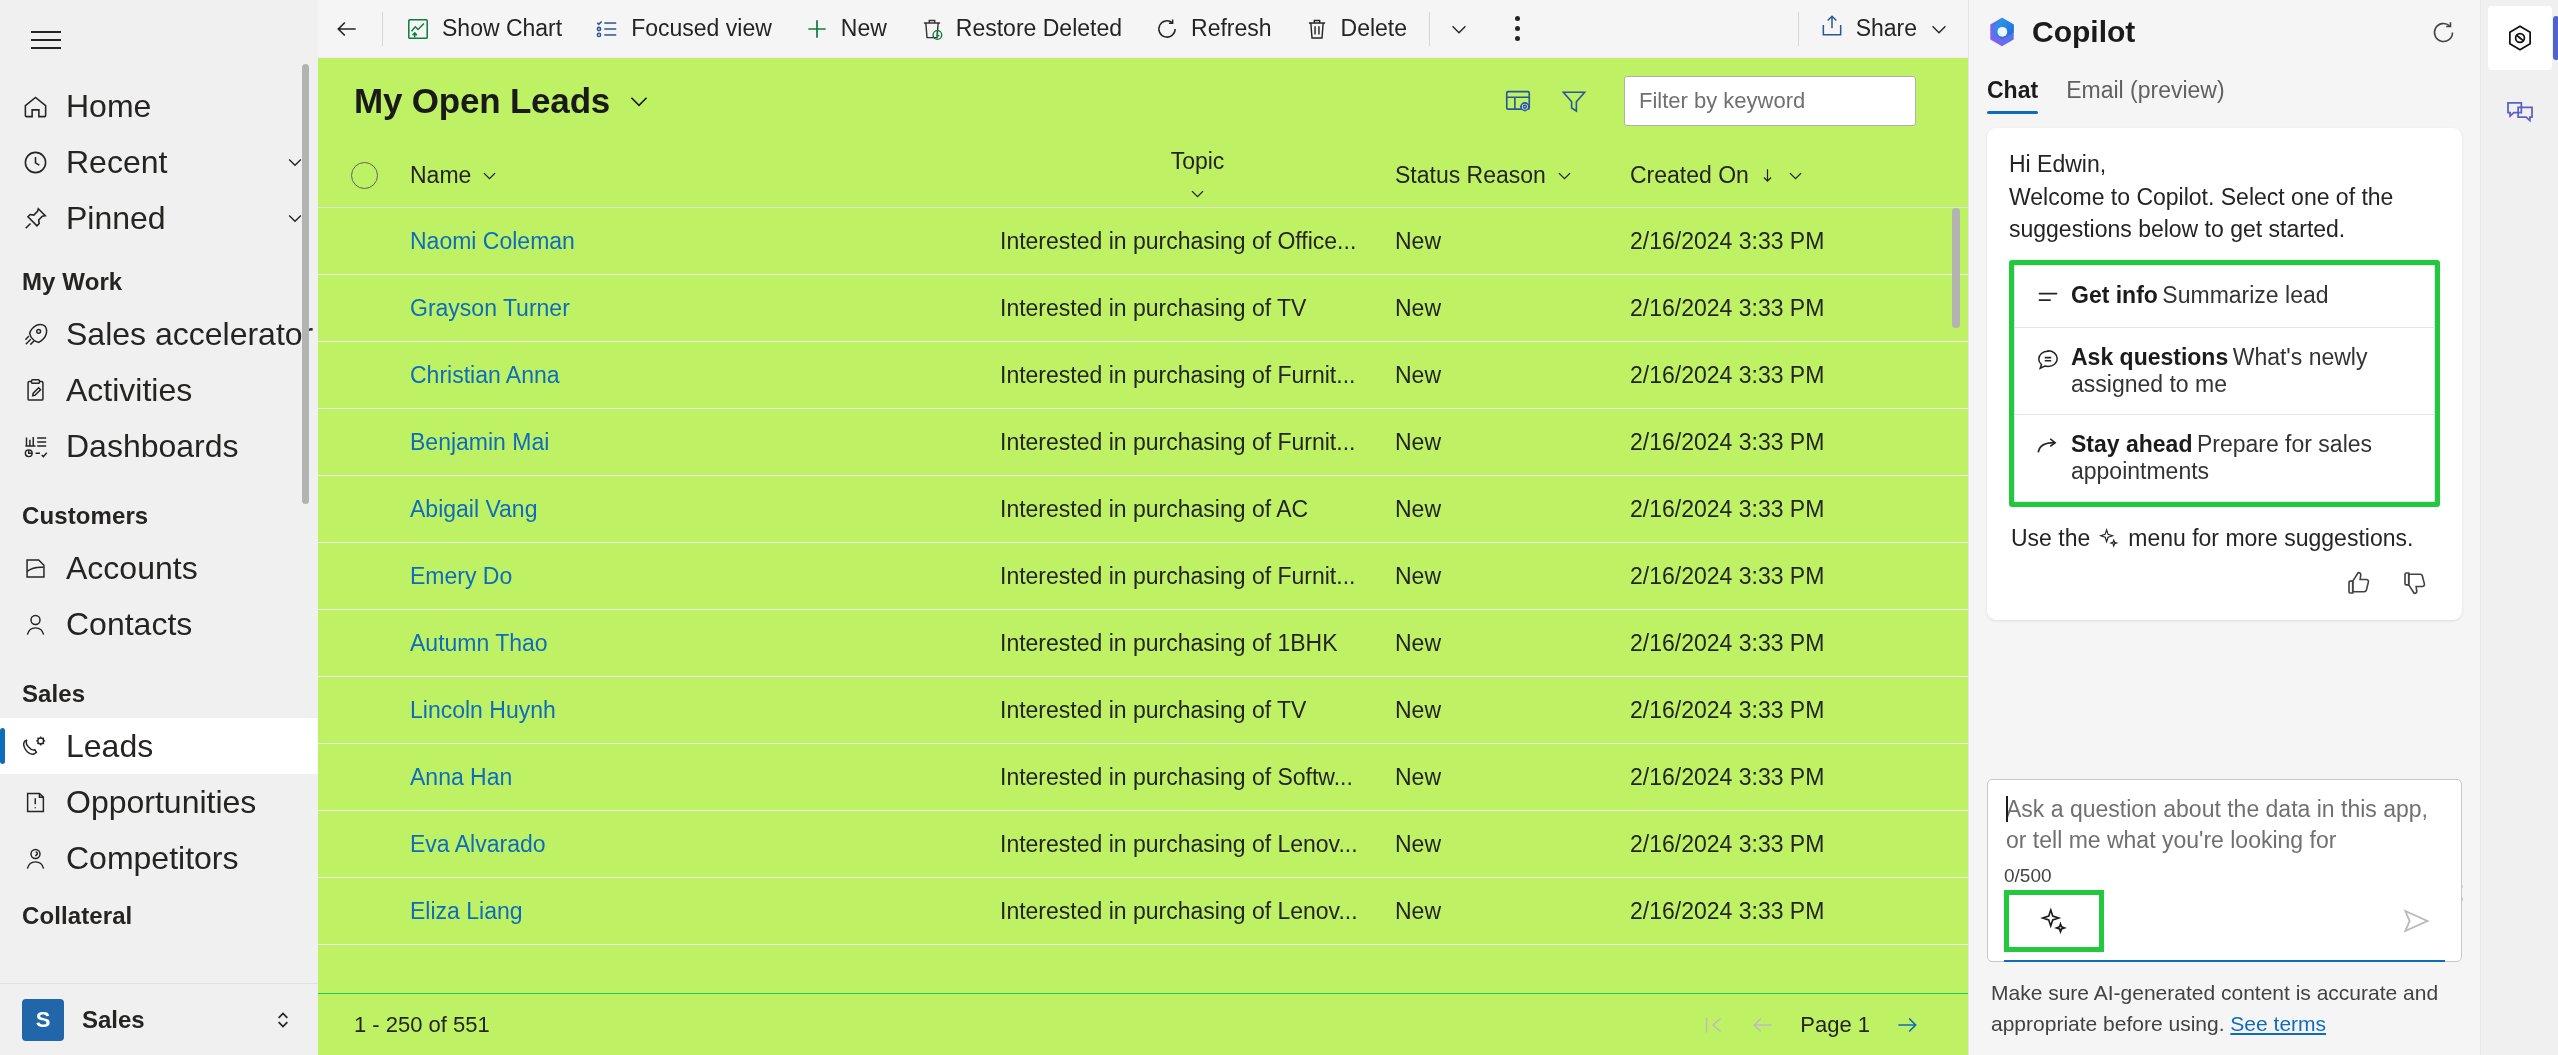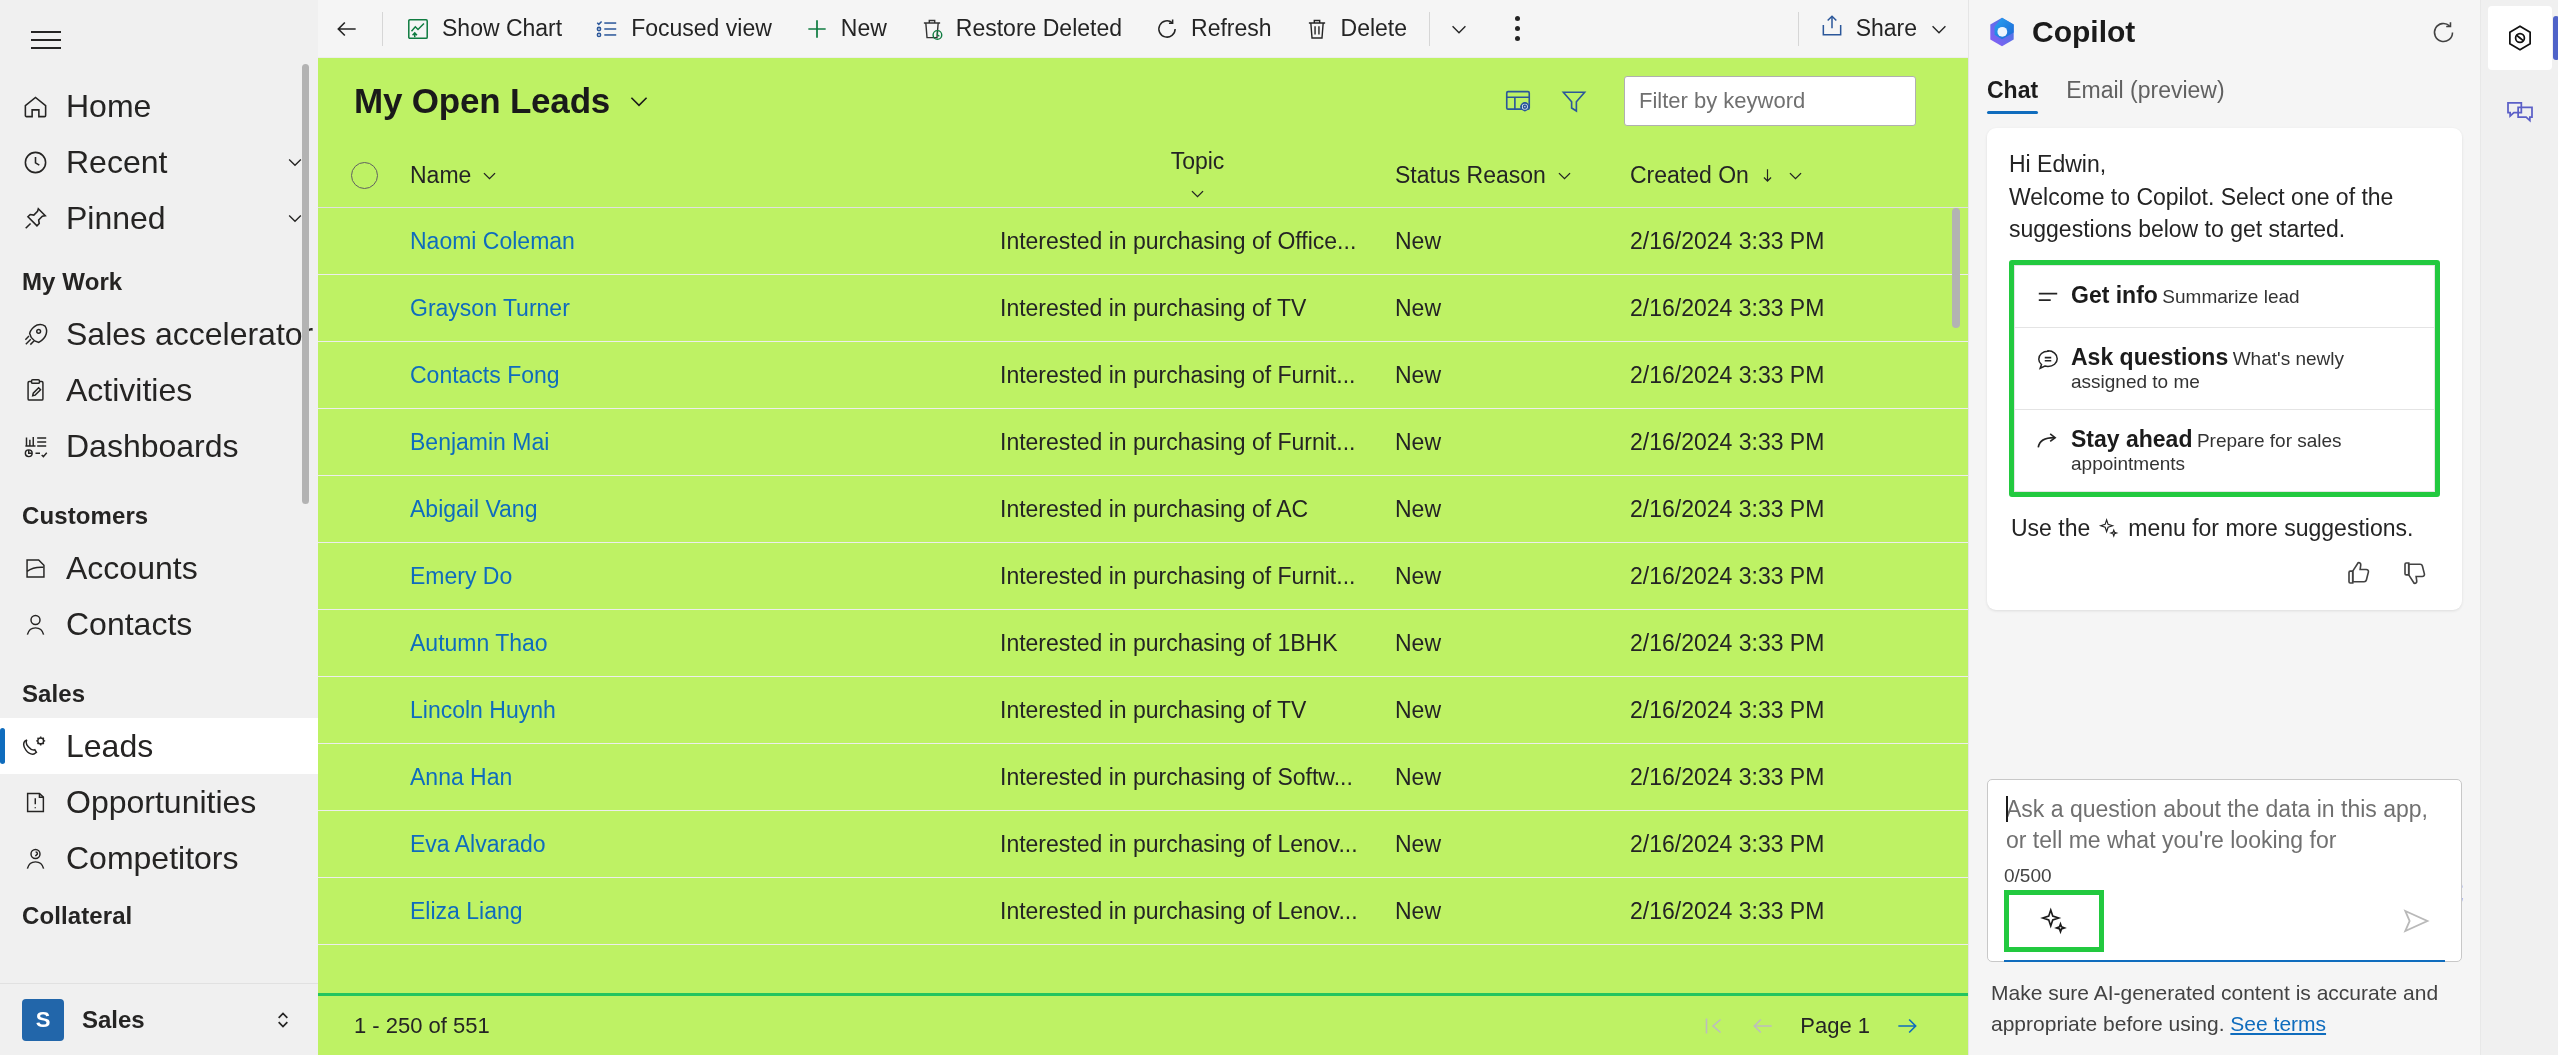--- a/index.html
+++ b/index.html
@@ -154,21 +154,21 @@
   .cell-name { width: 590px; min-width: 590px; color: #0f6cbd; cursor: pointer; }
   .cell-topic { width: 395px; min-width: 395px; }
   .cell-status { width: 235px; min-width: 235px; }
   .cell-created { width: 300px; min-width: 300px; }
   .grid-scrollbar {
     position: absolute; right: 8px; top: 0; width: 8px; height: 120px;
     background: #b3b3b3; border-radius: 4px;
   }
   .grid-footer {
     height: 62px; min-height: 62px; display: flex; align-items: center;
-    padding: 0 36px; border-top: 3px solid #22c55e; font-size: 22px; color: #242424;
+    padding: 0 36px; border-top: 1px solid #22c55e; font-size: 22px; color: #242424;
   }
   .pg-spacer { flex: 1 1 auto; }
   .pg-btn {
     width: 50px; height: 48px; display:flex; align-items:center; justify-content:center;
     cursor: pointer;
   }
   .pg-btn svg { width: 26px; height: 26px; }
   .pg-btn.disabled { color: #bdbdbd; cursor: default; }
   .pg-btn.enabled { color: #0f6cbd; }
   .pg-label { font-size: 22px; color: #242424; padding: 0 12px; }
@@ -207,21 +207,21 @@
   }
   .sugg {
     border: 1px solid #e4e4e4; display: flex; align-items: flex-start;
     padding: 16px 14px 16px 10px; cursor: pointer; background:#fff;
   }
   .sugg + .sugg { border-top: 0; }
   .sugg-ico { width: 46px; min-width: 46px; display: flex; justify-content: center; padding-top: 3px; color: #242424; }
   .sugg-ico svg { width: 26px; height: 26px; }
   .sugg-txt { flex: 1; }
   .sugg-title { font-size: 23px; font-weight: 700; color: #1b1b1b; margin-bottom: 6px; }
-  .sugg-sub { font-size: 19px; color: #333; }
+  .sugg-sub { font-size: 23px; color: #333; }
   .cp-hint { font-size: 23px; color: #242424; padding: 6px 2px 0 2px; display:flex; align-items:center; gap:8px; flex-wrap: wrap;}
   .cp-hint svg { width: 22px; height: 22px; }
   .cp-feedback { display: flex; justify-content: flex-end; gap: 22px; padding: 16px 6px 6px 0; }
   .fb { width: 34px; height: 34px; cursor: pointer; color: #424242; }
   .fb svg { width: 30px; height: 30px; }
 
   .cp-footer { padding: 0 18px 16px 18px; position: relative; }
   .cp-inputbox {
     background: #fff; border: 1px solid #c8c8c8; border-radius: 5px;
     padding: 14px 16px 8px 16px; position: relative;
@@ -619,21 +619,21 @@
         </div>
         <div class="row">
           <div class="col-check"></div>
           <div class="cell cell-name">Grayson Turner</div>
           <div class="cell cell-topic">Interested in purchasing of TV</div>
           <div class="cell cell-status">New</div>
           <div class="cell cell-created">2/16/2024 3:33 PM</div>
         </div>
         <div class="row">
           <div class="col-check"></div>
-          <div class="cell cell-name">Contacts Fong</div>
+          <div class="cell cell-name">Christian Anna</div>
           <div class="cell cell-topic">Interested in purchasing of Furnit...</div>
           <div class="cell cell-status">New</div>
           <div class="cell cell-created">2/16/2024 3:33 PM</div>
         </div>
         <div class="row">
           <div class="col-check"></div>
           <div class="cell cell-name">Benjamin Mai</div>
           <div class="cell cell-topic">Interested in purchasing of Furnit...</div>
           <div class="cell cell-status">New</div>
           <div class="cell cell-created">2/16/2024 3:33 PM</div>

